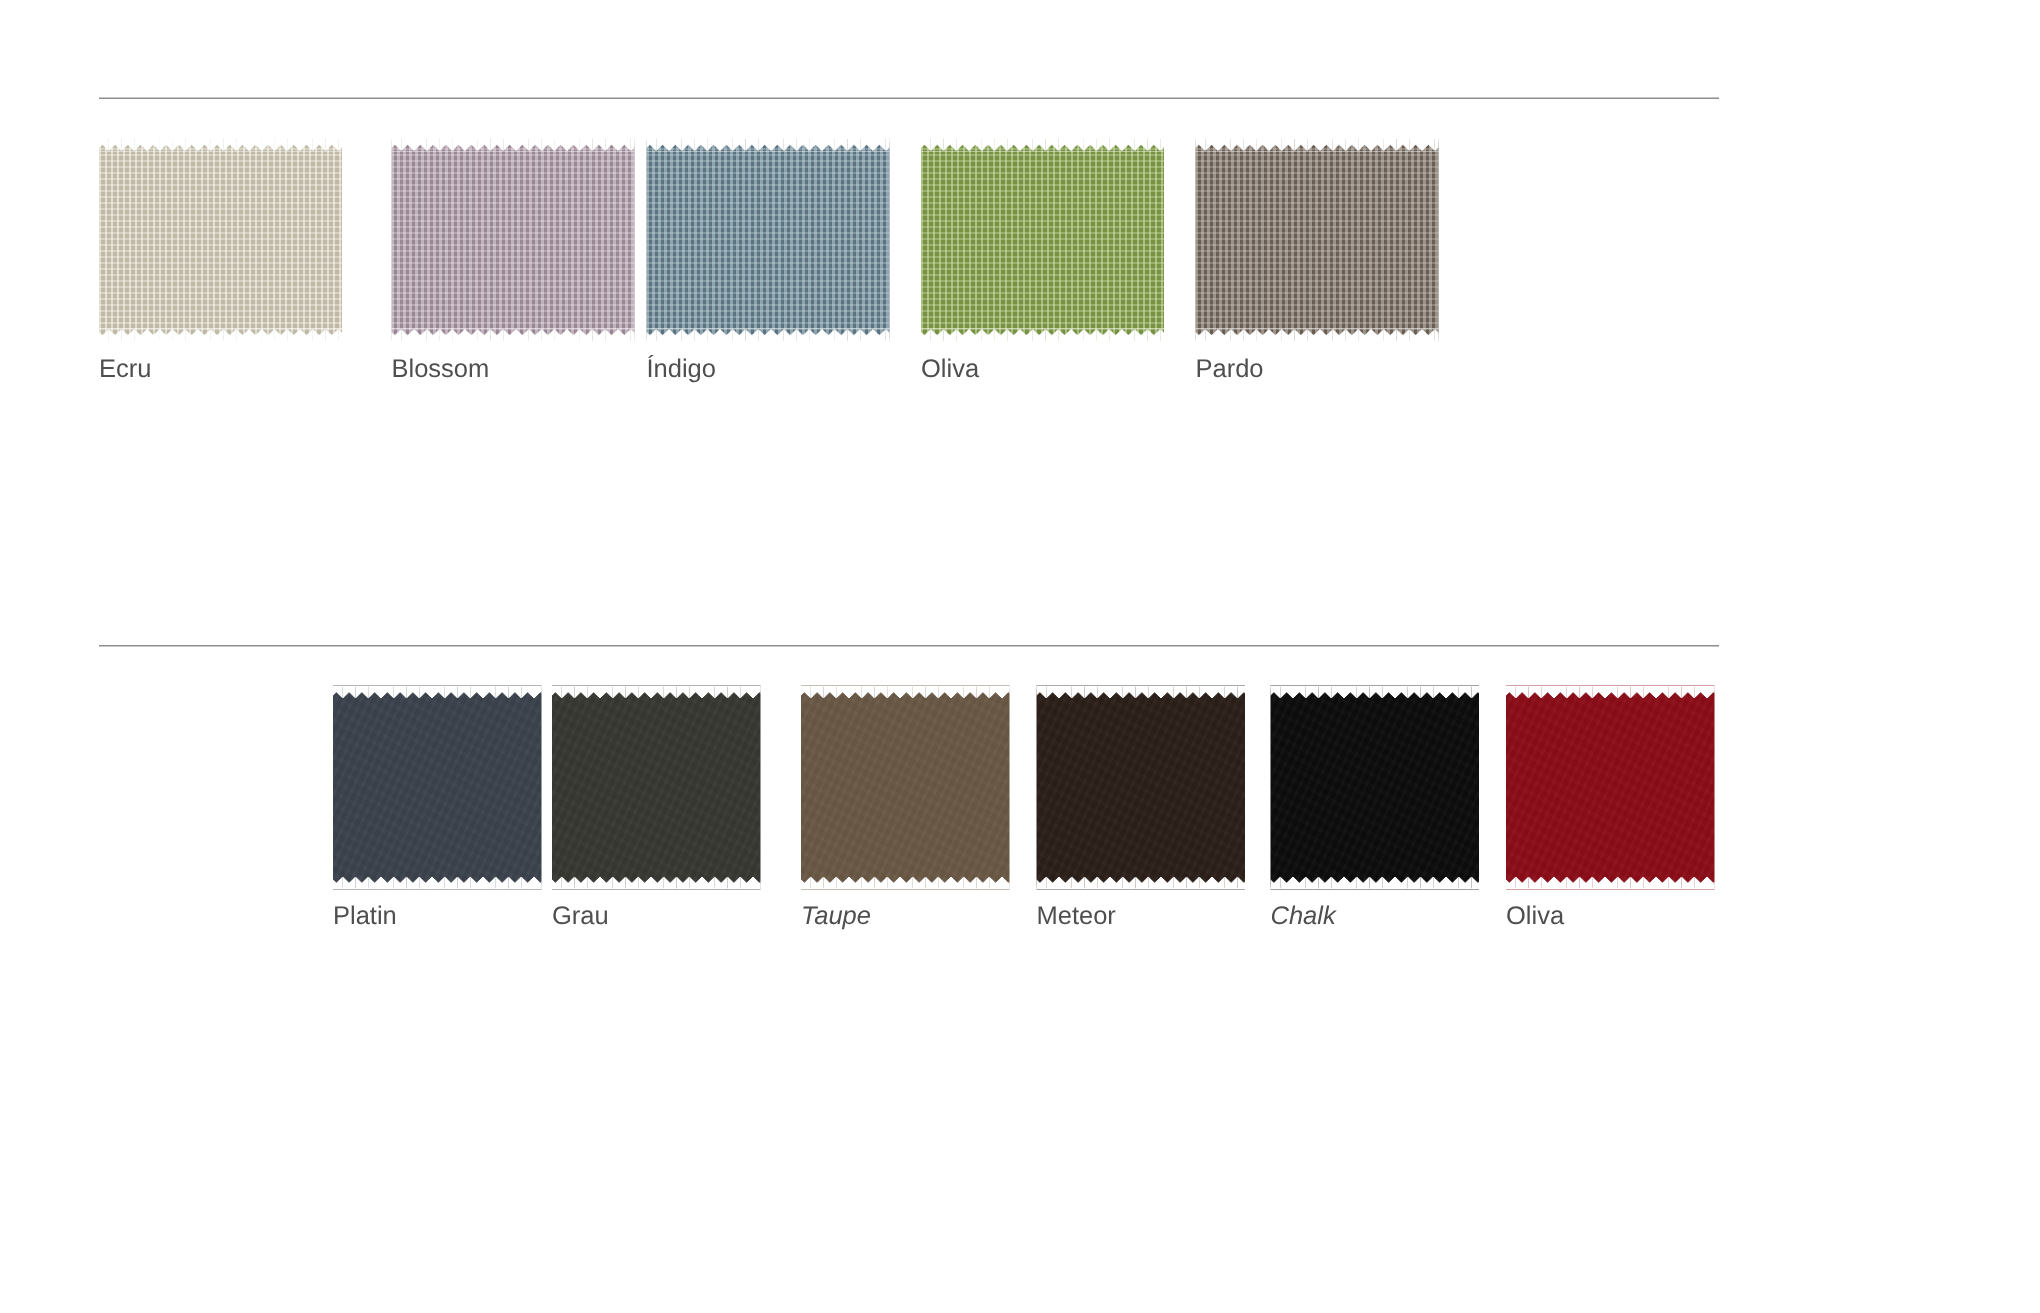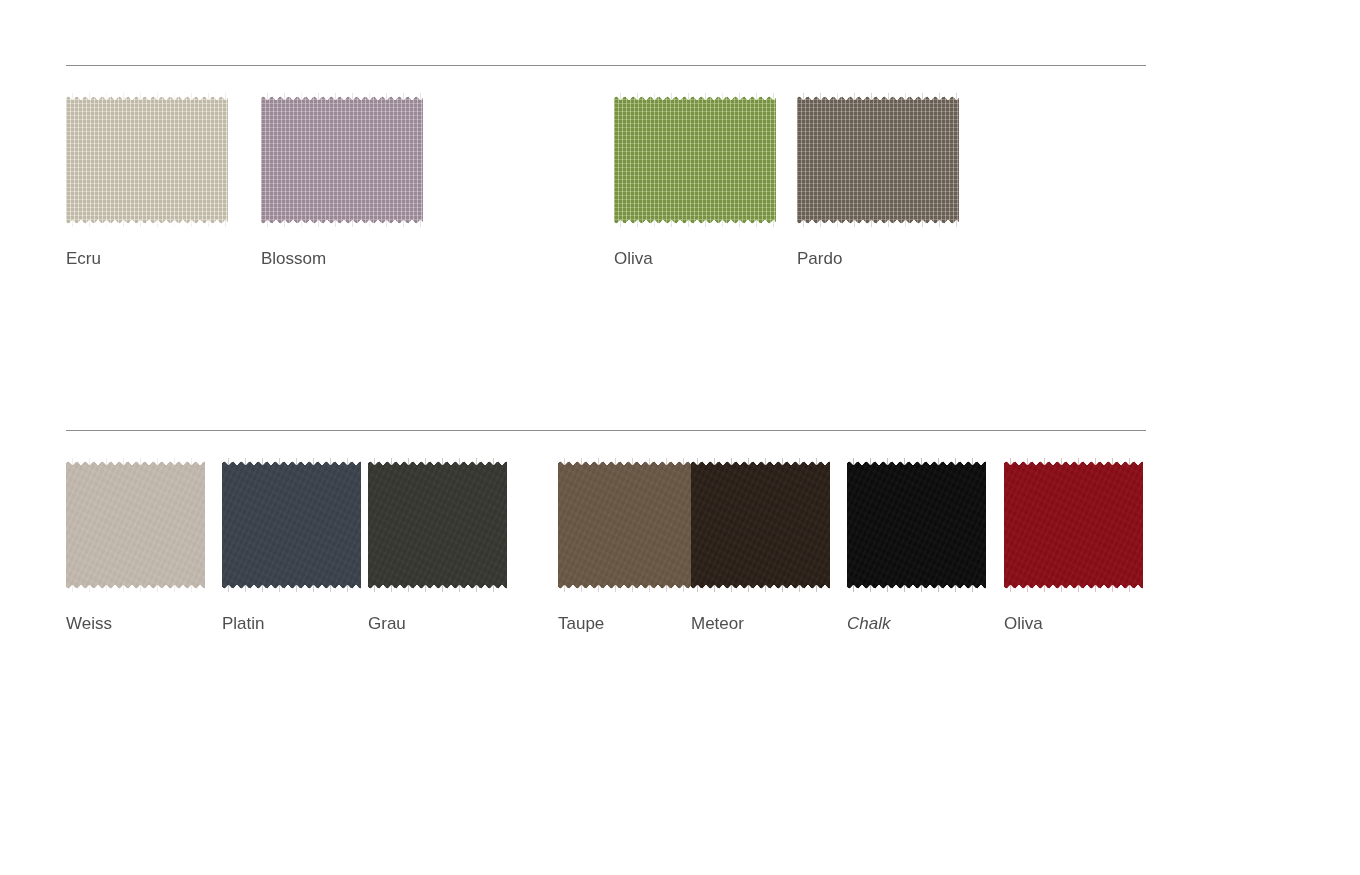--- a/index.html
+++ b/index.html
@@ -109,21 +109,21 @@
     background-image:
       repeating-linear-gradient(115deg,
         rgba(255,255,255,0.10) 0px, rgba(255,255,255,0.10) 2px,
         rgba(0,0,0,0.10) 2px, rgba(0,0,0,0.10) 5px),
       repeating-linear-gradient(28deg,
         rgba(255,255,255,0.07) 0px, rgba(255,255,255,0.07) 3px,
         rgba(0,0,0,0.07) 3px, rgba(0,0,0,0.07) 7px);
   }
 
   .swatch-label {
-    margin-top: 21px;
+    margin-top: 8px;
     font-size: 17px;
     font-weight: 400;
     color: #4f4f4f;
     line-height: 20px;
     white-space: nowrap;
   }
 </style>
 </head>
 <body>
 
@@ -141,20 +141,28 @@
           <div class="swatch-label">Ecru</div>
         </div>
         <div class="swatch-cell" style="left: 183px; padding-left: 12px;">
           <div class="swatch" style="width: 162px; height: 136px; background: rgb(181, 160, 176);">
             <div class="weave"></div>
             <div class="pink-edge top"></div>
             <div class="pink-edge bottom"></div>
           </div>
           <div class="swatch-label">Blossom</div>
         </div>
+        <div class="swatch-cell" style="left: 365px;">
+          <div class="swatch" style="width: 162px; height: 136px; background: rgb(107, 138, 153);">
+            <div class="weave"></div>
+            <div class="pink-edge top"></div>
+            <div class="pink-edge bottom"></div>
+          </div>
+          <div class="swatch-label">Índigo</div>
+        </div>
         <div class="swatch-cell" style="left: 548px;">
           <div class="swatch" style="width: 162px; height: 136px; background: rgb(143, 174, 82);">
             <div class="weave"></div>
             <div class="pink-edge top"></div>
             <div class="pink-edge bottom"></div>
           </div>
           <div class="swatch-label">Oliva</div>
         </div>
         <div class="swatch-cell" style="left: 731px;">
           <div class="swatch" style="width: 162px; height: 136px; background: rgb(125, 112, 100);">
@@ -163,45 +171,37 @@
             <div class="pink-edge bottom"></div>
           </div>
           <div class="swatch-label">Pardo</div>
         </div>
       </div>
   </div>
 
   <div class="section" id="section-natura">
     <div class="section-rule"></div>
     <div class="swatch-row">
-        <div class="swatch-cell" style="left: 0px;">
-          <div class="swatch" style="width: 139px; height: 136px; background: rgb(196, 186, 176);">
-            <div class="grain"></div>
-            <div class="pink-edge top"></div>
-            <div class="pink-edge bottom"></div>
-          </div>
-          <div class="swatch-label">Weiss</div>
-        </div>
         <div class="swatch-cell" style="left: 156px;">
           <div class="swatch" style="width: 139px; height: 136px; background: rgb(60, 67, 77);">
             <div class="grain"></div>
             <div class="pink-edge top"></div>
             <div class="pink-edge bottom"></div>
           </div>
           <div class="swatch-label">Platin</div>
         </div>
         <div class="swatch-cell" style="left: 302px;">
           <div class="swatch" style="width: 139px; height: 136px; background: rgb(55, 56, 50);">
             <div class="grain"></div>
             <div class="pink-edge top"></div>
             <div class="pink-edge bottom"></div>
           </div>
           <div class="swatch-label">Grau</div>
         </div>
-        <div class="swatch-cell" style="left: 492px;">
+        <div class="swatch-cell" style="left: 468px; font-style: italic;">
           <div class="swatch" style="width: 139px; height: 136px; background: rgb(107, 89, 71);">
             <div class="grain"></div>
             <div class="pink-edge top"></div>
             <div class="pink-edge bottom"></div>
           </div>
           <div class="swatch-label">Taupe</div>
         </div>
         <div class="swatch-cell" style="left: 625px;">
           <div class="swatch" style="width: 139px; height: 136px; background: rgb(43, 33, 25);">
             <div class="grain"></div>

